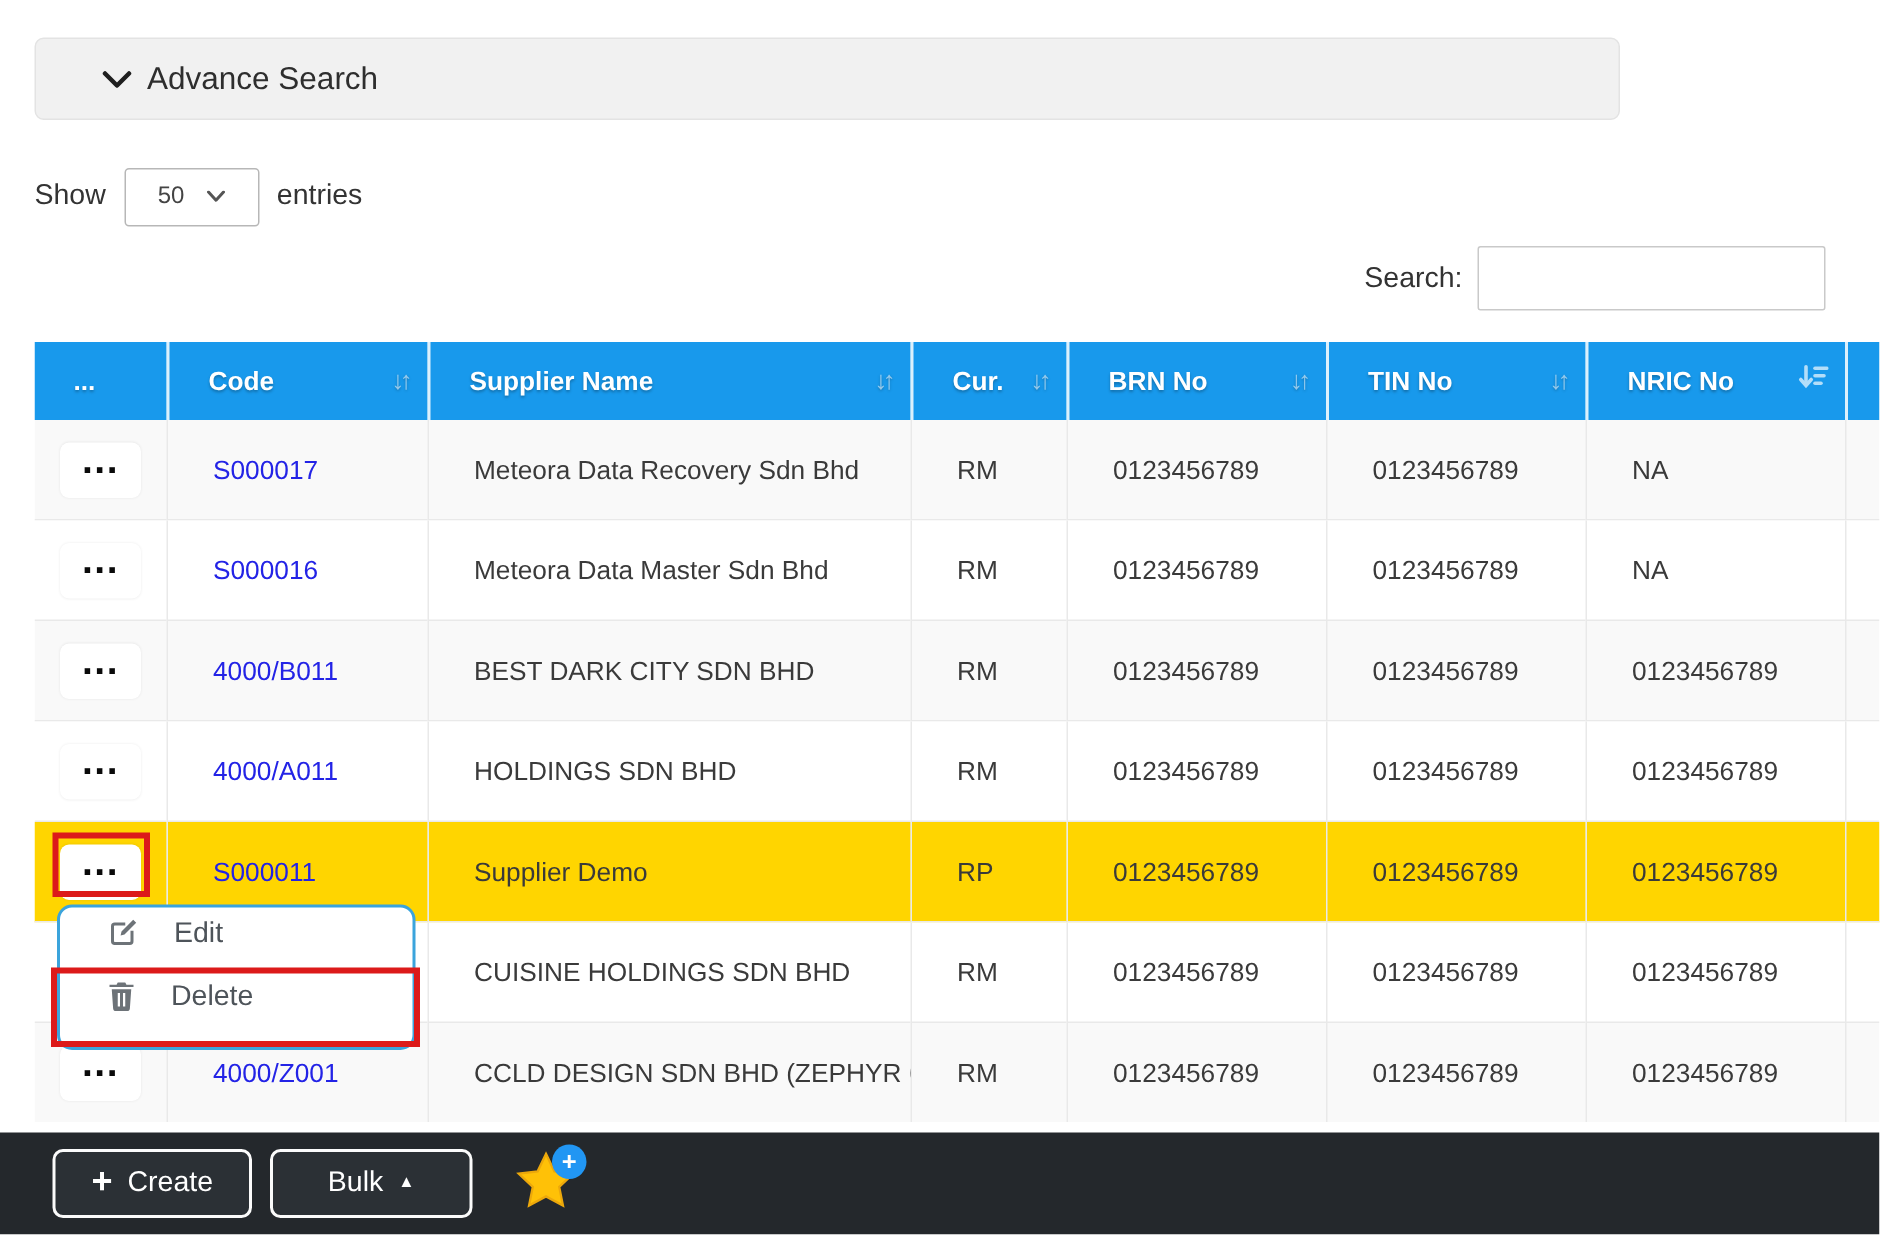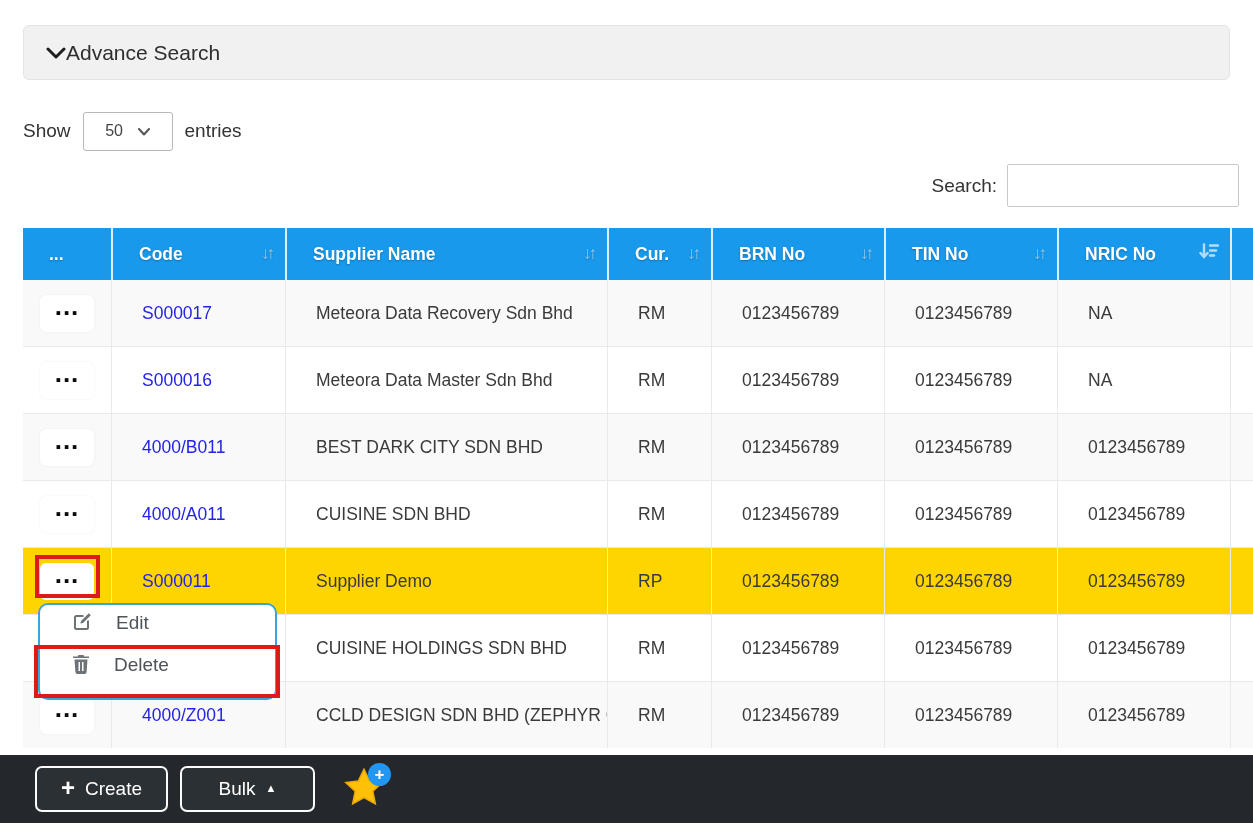--- a/index.html
+++ b/index.html
@@ -13,38 +13,38 @@
     --menu-border:#3ba4dc;
   }
   *{margin:0;padding:0;box-sizing:border-box;}
   html,body{width:1253px;height:823px;}
   body{
     position:relative;overflow:hidden;background:#fff;
     font-family:"Liberation Sans",sans-serif;color:#333;
   }
   
   .advance-panel{
-    position:absolute;left:23px;top:25px;width:1207px;height:55px;
+    position:absolute;left:23px;top:25px;width:1057px;height:55px;
     background:#f1f1f1;border:1px solid #e3e3e3;border-radius:6px;
-    display:flex;align-items:center;gap:0;padding-left:22px;cursor:pointer;
+    display:flex;align-items:center;gap:10px;padding-left:44px;cursor:pointer;
   }
   .advance-panel .chev{display:flex;align-items:center;}
   .advance-label{font-size:21px;color:#2e2e2e;}
   
   .entries-row{
     position:absolute;left:23px;top:111px;height:40px;
     display:flex;align-items:center;gap:12px;font-size:19px;color:#333;
   }
   .entries-select{
     width:90px;height:39px;background:#fff;border:1px solid #b7b7b7;border-radius:3px;
     display:flex;align-items:center;justify-content:center;gap:15px;
     font-size:16px;color:#444;cursor:pointer;
   }
   
-  .search-row{position:absolute;top:164px;right:14px;display:flex;align-items:center;gap:10px;}
+  .search-row{position:absolute;top:164px;right:36px;display:flex;align-items:center;gap:10px;}
   .search-label{font-size:19px;color:#333;}
   .search-input{
     width:232px;height:43px;border:1px solid #c9c9c9;border-radius:2px;
     font-size:17px;padding:0 10px;outline:none;
   }
   
   .table-viewport{position:absolute;left:23px;top:228px;width:1230px;height:520px;overflow:hidden;}
   table{border-collapse:separate;border-spacing:0;table-layout:fixed;width:1427px;}
   thead th{
     background:var(--header-blue);height:52px;color:#fff;font-size:17.5px;font-weight:bold;
@@ -210,21 +210,21 @@
           <td>0123456789</td>
           <td>0123456789</td>
           <td>0123456789</td>
           <td></td>
         </tr>
         <tr>
           <td class="cell-actions"><button class="dots-btn">
               <span>...</span>
             </button></td>
           <td><a class="code-link">4000/A011</a></td>
-          <td>CUISINE SDN BHD</td>
+          <td>HOLDINGS SDN BHD</td>
           <td>RM</td>
           <td>0123456789</td>
           <td>0123456789</td>
           <td>0123456789</td>
           <td></td>
         </tr>
         <tr class="highlighted">
           <td class="cell-actions"><button class="dots-btn">
               <span>...</span>
             </button></td>

